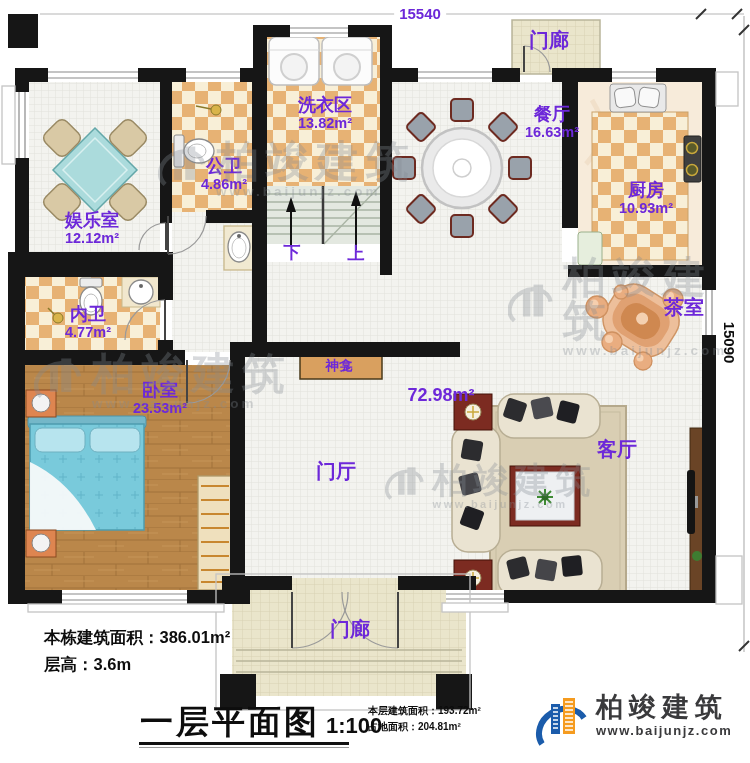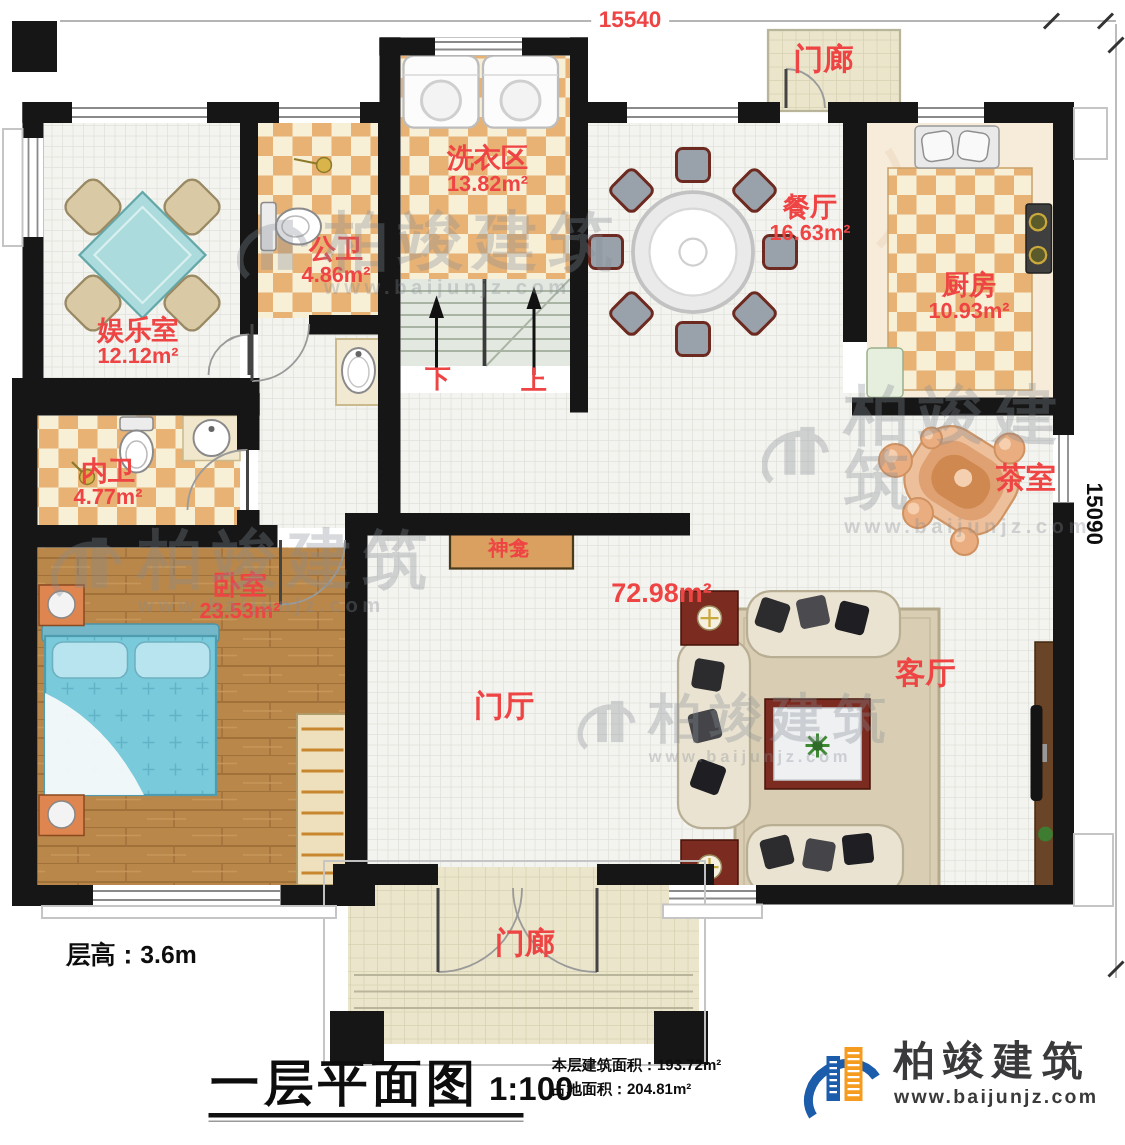--- a/index.html
+++ b/index.html
@@ -1,20 +1,20 @@
 <!DOCTYPE html>
 <html><head>
 <meta charset="utf-8">
 <style>
   html,body{margin:0;padding:0;background:#fff;}
   .plan{position:relative;width:750px;height:763px;background:#fff;overflow:hidden;
         font-family:"Liberation Sans","DejaVu Sans",sans-serif;color:#0d0d0d;}
   .plan svg.bg{position:absolute;left:0;top:0;}
   .lbl{position:absolute;text-align:center;transform:translateX(-50%);line-height:1.12;
-       white-space:nowrap;color:#ef4444;}
+       white-space:nowrap;color:#6d28d9;}
   .rname{font-size:18px;font-weight:bold;}
   .rarea{font-size:14.5px;font-weight:bold;}
   .big{font-size:20px;font-weight:bold;}
   .shrine-lbl{font-size:13.5px;font-weight:bold;}
   .stair-lbl{font-size:17px;font-weight:bold;}
   .dim{font-size:15px;font-weight:bold;background:#fff;padding:0 5px;}
   .dim-right{position:absolute;left:700px;top:334px;width:58px;text-align:center;
              font-size:15px;font-weight:bold;transform:rotate(90deg);}
   .watermark{position:absolute;display:flex;align-items:center;gap:8px;color:#858c94;opacity:.32;}
   .wm-name{font-size:43px;font-weight:bold;letter-spacing:7px;line-height:1;}
@@ -339,31 +339,31 @@
     <div class="rarea">12.12m²</div>
   </div>
   <div class="lbl" style="left:224px;top:156px;">
     <div class="rname">公卫</div>
     <div class="rarea">4.86m²</div>
   </div>
   <div class="lbl" style="left:325px;top:95px;">
     <div class="rname">洗衣区</div>
     <div class="rarea">13.82m²</div>
   </div>
-  <div class="lbl" style="left:540px;top:104px;margin-top:24px;">
+  <div class="lbl" style="left:552px;top:104px;">
     <div class="rname">餐厅</div>
     <div class="rarea">16.63m²</div>
   </div>
   <div class="lbl" style="left:646px;top:180px;">
     <div class="rname">厨房</div>
     <div class="rarea">10.93m²</div>
   </div>
   <div class="lbl big" style="left:549px;top:29px;">门廊</div>
-  <div class="lbl big" style="left:684px;top:308px;">茶室</div>
-  <div class="lbl" style="left:72px;top:304px;">
+  <div class="lbl big" style="left:684px;top:296px;">茶室</div>
+  <div class="lbl" style="left:88px;top:304px;">
     <div class="rname">内卫</div>
     <div class="rarea">4.77m²</div>
   </div>
   <div class="lbl" style="left:160px;top:380px;">
     <div class="rname">卧室</div>
     <div class="rarea">23.53m²</div>
   </div>
   <div class="lbl big" style="left:336px;top:460px;">门厅</div>
   <div class="lbl" style="left:441px;top:385px;font-size:18px;font-weight:bold;">72.98m²</div>
   <div class="lbl big" style="left:617px;top:438px;">客厅</div>
@@ -411,20 +411,21 @@
       <rect x="14" y="10" width="7" height="24" fill="currentColor"></rect>
       <rect x="24" y="4" width="9" height="30" fill="currentColor"></rect>
     </svg>
     <div>
         <div class="wm-name">柏竣建筑</div>
          <div class="wm-url">www.baijunjz.com</div>
       </div>
   </div>
 
   <div class="info">
+    <div><span>本栋建筑面积：</span><span>386.01m²</span></div>
     <div><span>层高：</span><span>3.6m</span></div>
   </div>
 
   <div class="title-txt">一层平面图</div>
   <div class="title-rule1"></div>
   <div class="title-rule2"></div>
   <div class="scale-txt">1:100</div>
   <div class="stats">
     <div><span>本层建筑面积：</span><span>193.72m²</span></div>
     <div><span>占地面积：</span><span>204.81m²</span></div>

